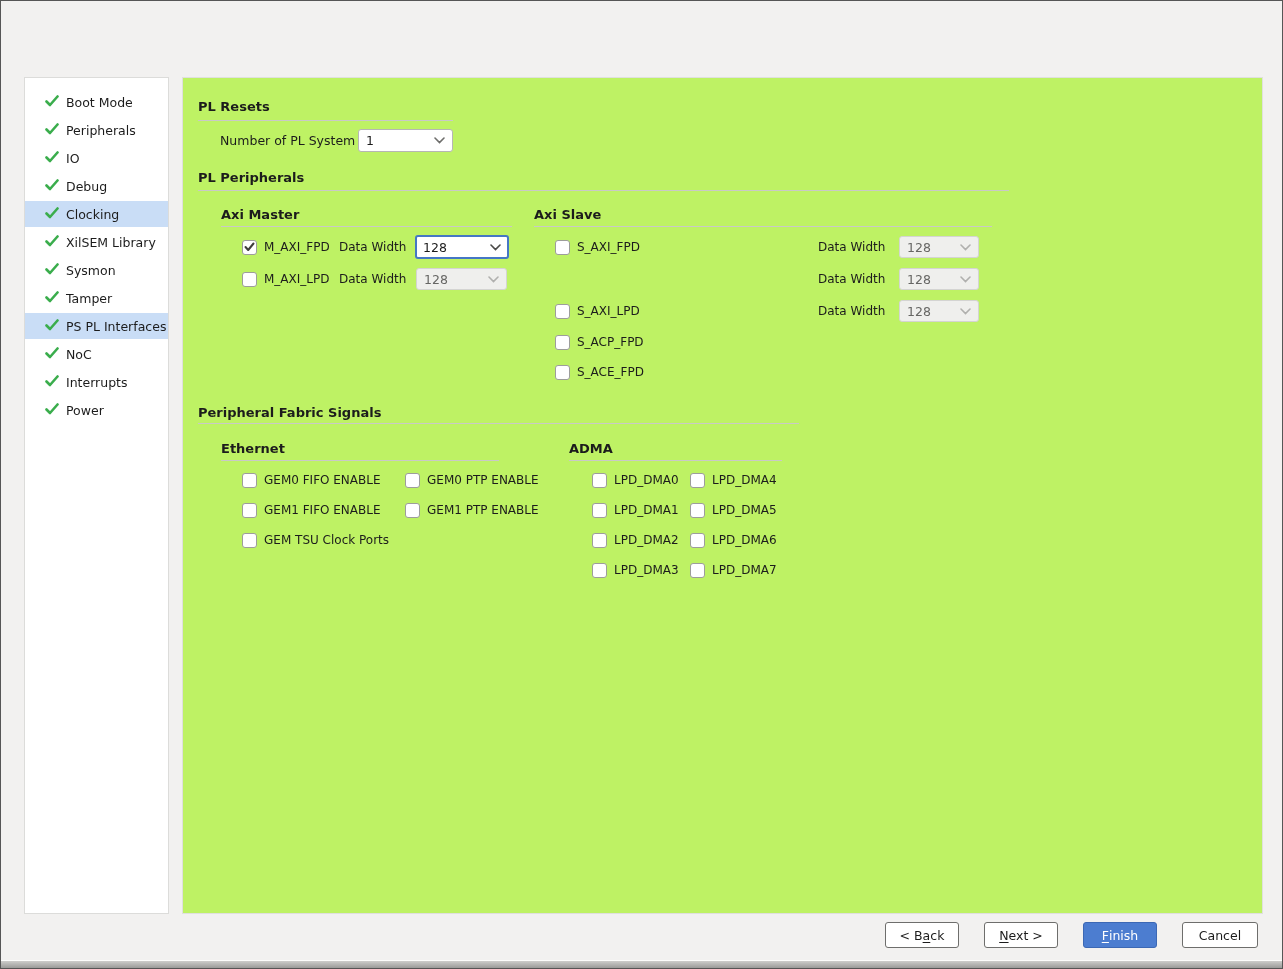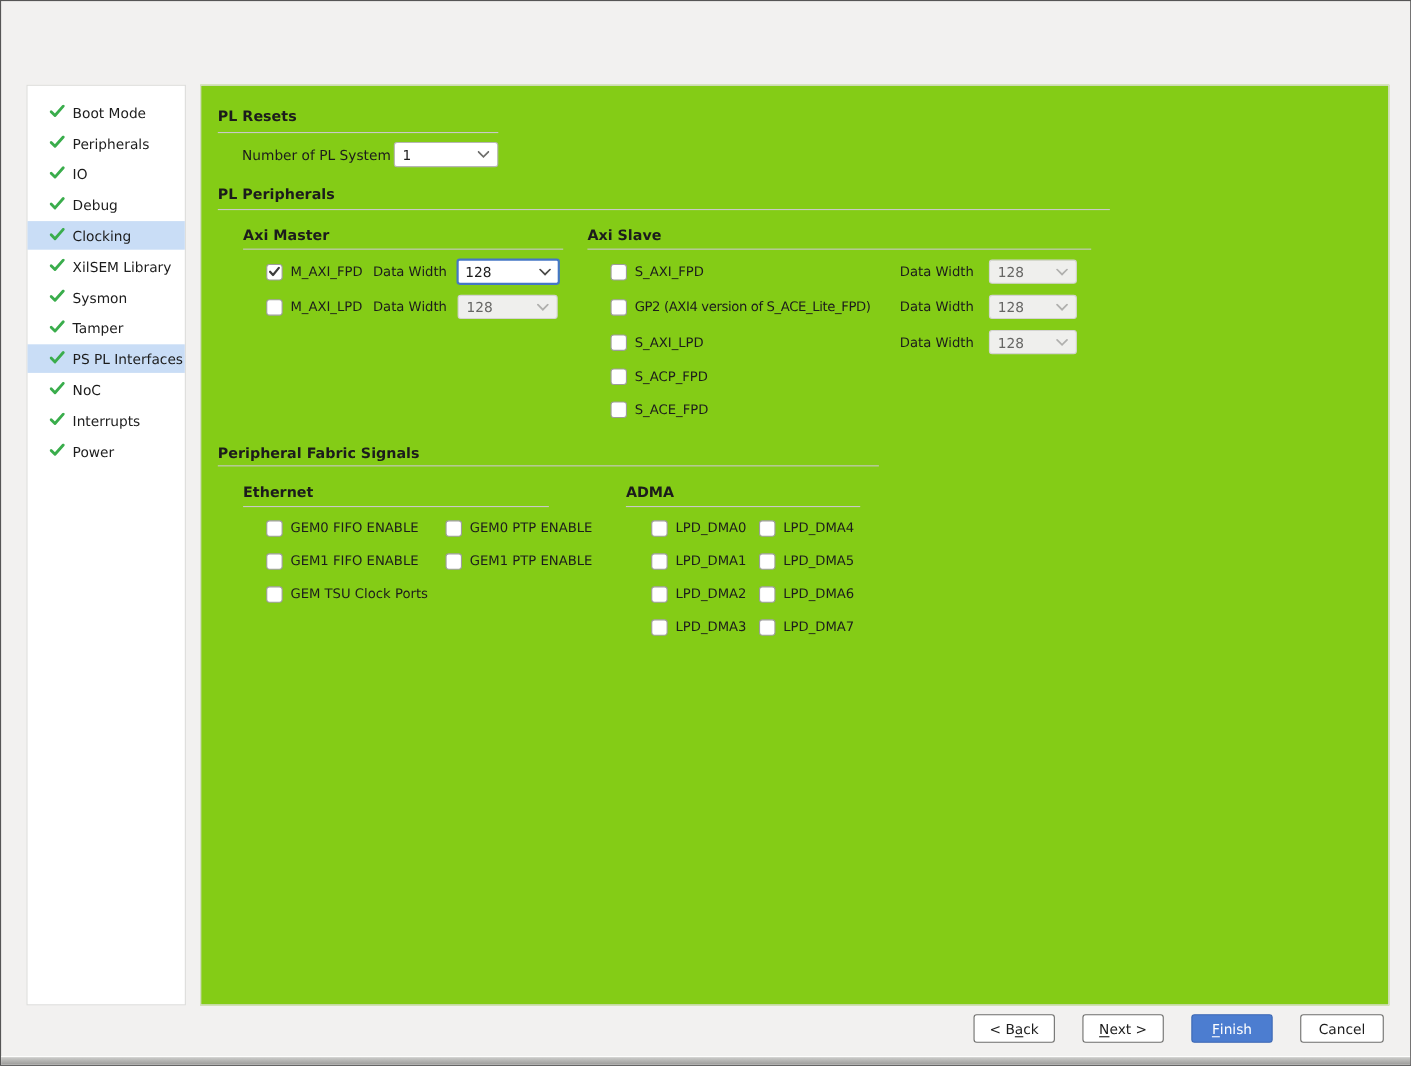--- a/index.html
+++ b/index.html
@@ -15,21 +15,21 @@
 
   
   .sidebar { position:absolute; left:23px; top:76px; width:145px; height:837px; box-sizing:border-box;
              background:#ffffff; border:1px solid #dcdcda; padding-top:9px; }
   .side-item { height:26px; margin:2px 0; display:flex; align-items:center; gap:7px; padding-left:20px; cursor:default; }
   .side-item.selected { background:#c9ddf6; }
   .side-item span.lbl { white-space:nowrap; }
 
   
   .main { position:absolute; left:181px; top:76px; width:1081px; height:837px; box-sizing:border-box;
-          background:#84cc16; border:1px solid #e0e0de; }
+          background:#bef264; border:1px solid #e0e0de; }
   .h1 { position:absolute; font-size:13px; font-weight:bold; white-space:nowrap; }
   .rule { position:absolute; height:1px; background:#c9c9c7; }
   .row { position:absolute; height:24px; display:flex; align-items:center; gap:7px; white-space:nowrap; }
   .row .lbl { font-size:12px; }
   .tight { letter-spacing:-0.35px; }
 
   
   .cb { width:15px; height:15px; box-sizing:border-box; background:#fff; border:1px solid #9d9d9b;
         border-radius:3px; display:inline-flex; align-items:center; justify-content:center; flex:0 0 auto; }
 
@@ -194,24 +194,20 @@
     <div class="row" style="left:635px;top:157px">
       <span class="lbl">Data Width</span>
     </div>
     <div class="combo disabled" style="left:716px;top:158px;width:80px;height:22px">
       <span class="val">128</span>
       <svg class="chev" width="11" height="7" viewBox="0 0 11 7">
           <path d="M1 1 L5.5 5.5 L10 1" fill="none" stroke="currentColor" stroke-width="1.6" stroke-linecap="round"></path>
         </svg>
     </div>
 
-    <div class="row" style="left:372px;top:189px">
-      <span class="cb"></span>
-      <span class="lbl tight">GP2 (AXI4 version of S_ACE_Lite_FPD)</span>
-    </div>
     <div class="row" style="left:635px;top:189px">
       <span class="lbl">Data Width</span>
     </div>
     <div class="combo disabled" style="left:716px;top:190px;width:80px;height:22px">
       <span class="val">128</span>
       <svg class="chev" width="11" height="7" viewBox="0 0 11 7">
           <path d="M1 1 L5.5 5.5 L10 1" fill="none" stroke="currentColor" stroke-width="1.6" stroke-linecap="round"></path>
         </svg>
     </div>
 

